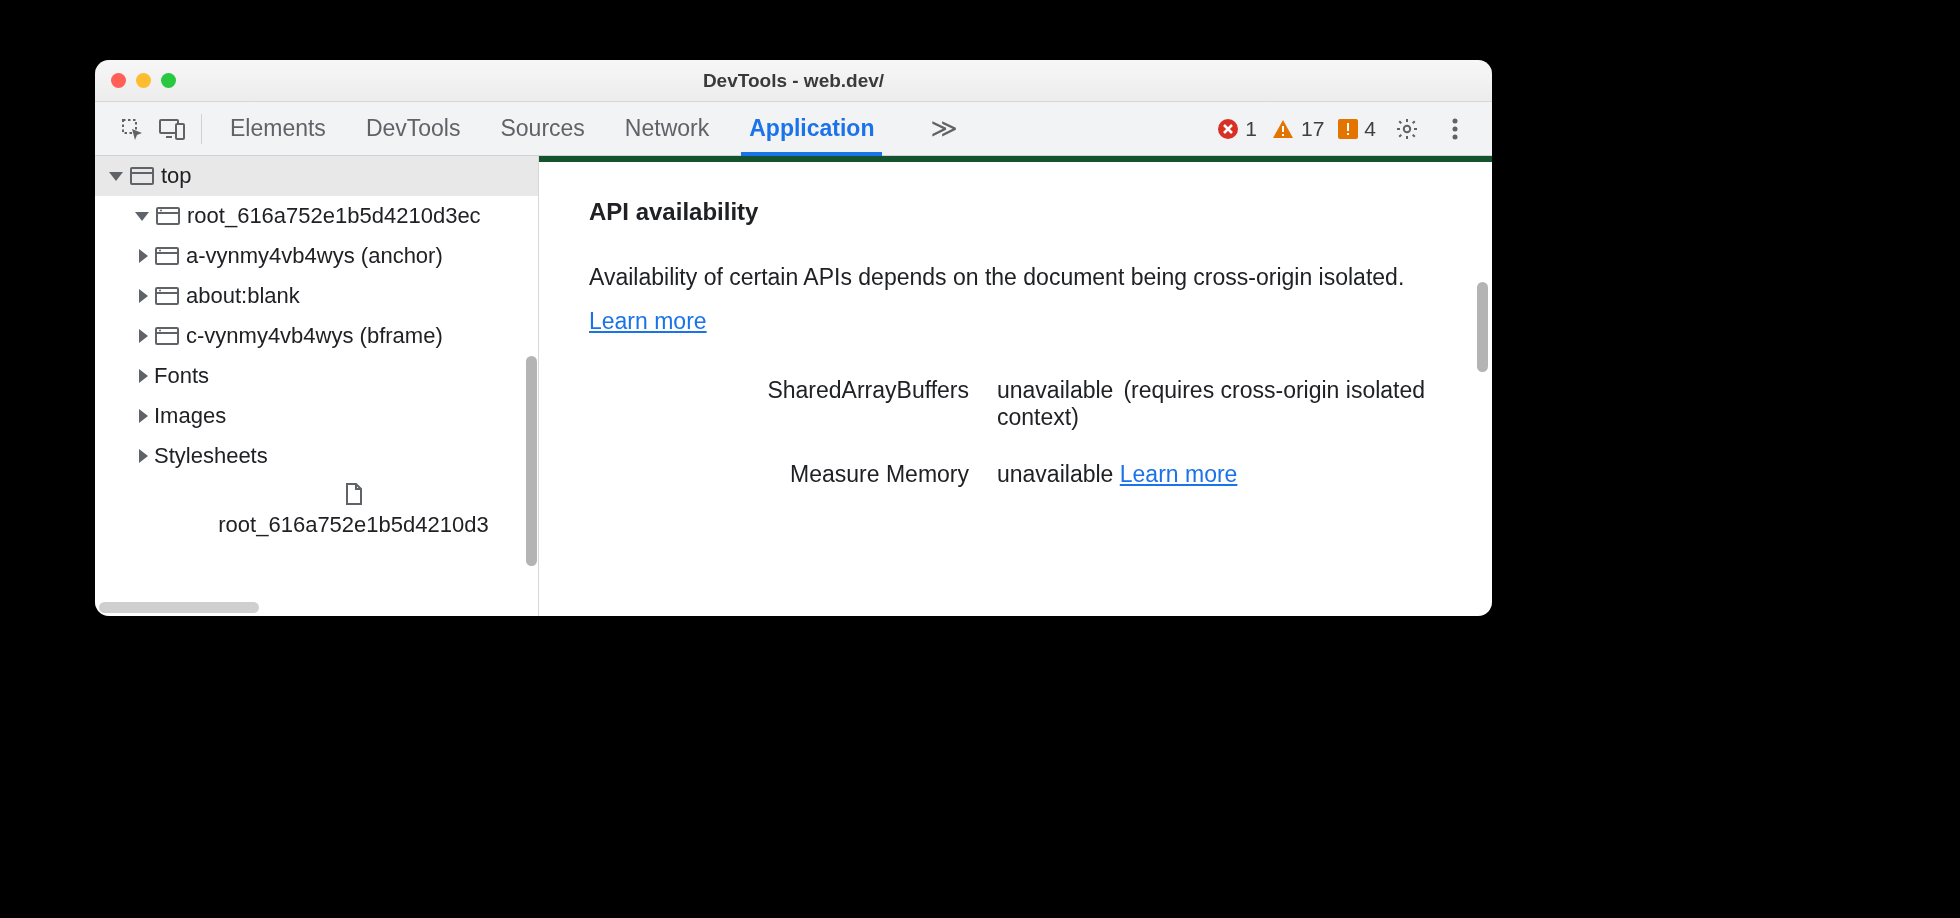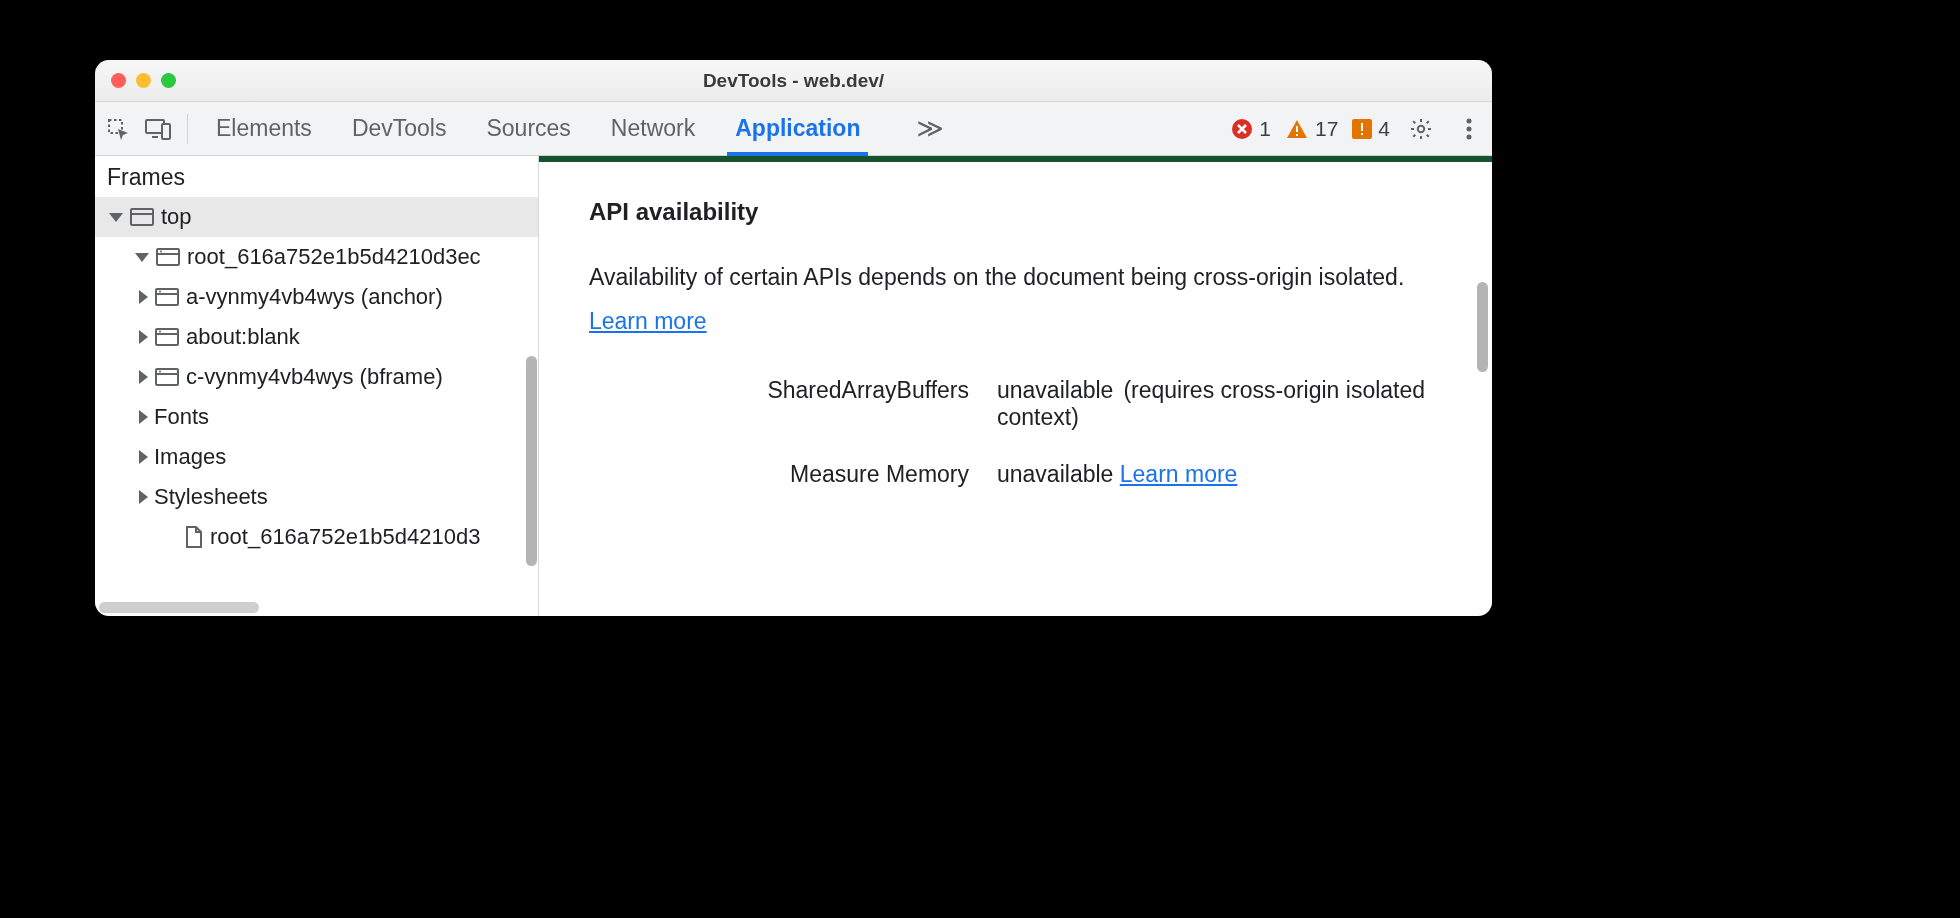--- a/index.html
+++ b/index.html
@@ -43,21 +43,21 @@
     font-size:19px; color:#3a3a3a; font-weight:600;
     pointer-events:none;
   }
   
   .toolbar {
     height: 54px;
     background:#f1f3f4;
     border-bottom:1px solid #cfd3d6;
     display:flex;
     align-items:center;
-    padding:0 6px;
+    padding:0 20px;
     gap:6px;
   }
   .tool-icon-btn {
     width:34px; height:34px;
     display:flex; align-items:center; justify-content:center;
     border-radius:4px; color:#5f6368;
   }
   .tool-divider { width:1px; height:30px; background:#cfd3d6; margin:0 6px;}
   .tabs { display:flex; align-items:center; gap:36px; height:100%; margin-left:14px;}
   .tab { font-size:23px; color:#5f6368; height:100%; display:flex; align-items:center; position:relative; cursor:pointer; padding:0 2px;}
@@ -82,21 +82,21 @@
     cursor:default;
   }
   .tree-row.selected{ background:#e8e8e8;}
   .arrow{
     width:0;height:0;display:inline-block;
     border-style:solid;
   }
   .arrow.right{border-width:7px 0 7px 9px;border-color:transparent transparent transparent #5f6368;}
   .arrow.down{border-width:9px 7px 0 7px;border-color:#5f6368 transparent transparent transparent;}
   .arrow-spacer{width:9px;display:inline-block;}
-  .indent-1{padding-left:40px;} .indent-2{padding-left:44px;} .indent-3{padding-left:74px;}
+  .indent-1{padding-left:40px;} .indent-2{padding-left:44px;} .indent-3{padding-left:74px;flex-direction:column;}
   .tree-label{font-size:22px;color:#202124;}
   .sidebar-vscroll{
     position:absolute; right:1px; top:200px; width:11px; height:210px; background:#b4b4b4; border-radius:6px;
   }
   .sidebar-hscroll{
     position:absolute; left:4px; bottom:3px; width:160px; height:11px; background:#cfcfcf; border-radius:6px;
   }
   
   .main {
     flex:1; padding:36px 50px; overflow:hidden; position:relative; font-size:23px; color:#202124;
@@ -190,21 +190,20 @@
             <circle cx="3" cy="11" r="2.5"></circle>
             <circle cx="3" cy="19" r="2.5"></circle>
           </svg>
       </div>
     </div>
   </div>
 
   <div class="content">
 
     <div class="sidebar">
-      <div class="sidebar-header">Frames</div>
       <div class="tree" id="tree">
           <div class="tree-row indent-0 selected">
             <span class="arrow down"></span>
             <span>
               <svg width="26" height="22" viewBox="0 0 26 22" fill="none" stroke="#5f6368" stroke-width="2">
                 <rect x="2" y="3" width="22" height="16" rx="1"></rect>
                 <line x1="2" y1="8" x2="24" y2="8"></line>
               </svg>
             </span>
             <span class="tree-label">top</span>

